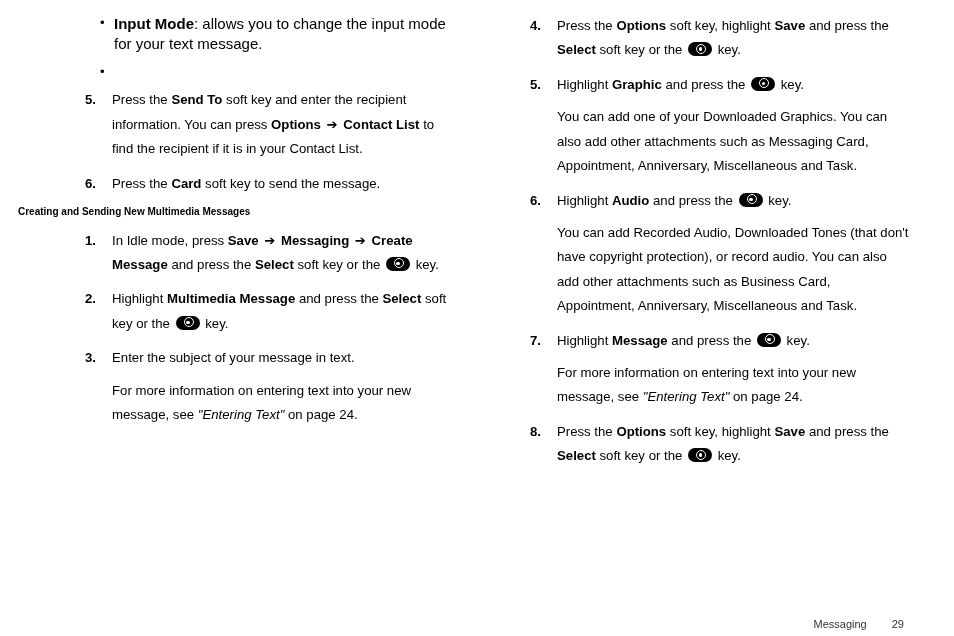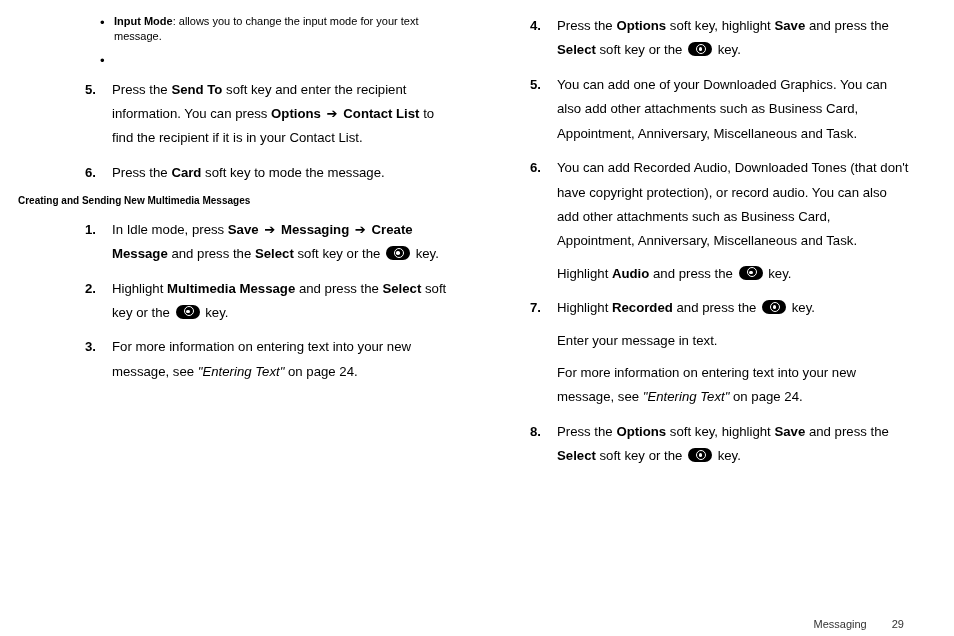--- a/index.html
+++ b/index.html
@@ -30,21 +30,21 @@
     padding-left: 56px;
     margin-bottom: 8px;
     line-height: 1.35;
   }
   .bullet-mark {
     width: 14px;
     flex-shrink: 0;
   }
   .bullet-body {
     flex: 1;
-    font-size: 11px;
+    font-size: 15px;
     line-height: 1.35;
   }
   .num-row {
     display: flex;
     margin-bottom: 10px;
   }
   .num-row.pad-first { padding-left: 12px; }
   .num {
     width: 40px;
     text-align: right;
@@ -140,21 +140,21 @@
         <p>
           <span>Press the </span><span class="b">Send To</span><span> soft key and enter the recipient information. You can press </span><span class="b">Options</span><span class="arrow"> ➔ </span><span class="b">Contact List</span><span> to find the recipient if it is in your Contact List.</span>
         </p>
       </div>
     </div>
 
     <div class="num-row pad-first">
       <div class="num">6.</div>
       <div class="num-body">
         <p>
-          <span>Press the </span><span class="b">Card</span><span> soft key to mode the message.</span>
+          <span>Press the </span><span class="b">Card</span><span> soft key to send the message.</span>
         </p>
       </div>
     </div>
 
     <div class="heading">Creating and Sending New Multimedia Messages</div>
 
     <div class="num-row pad-first">
       <div class="num">1.</div>
       <div class="num-body">
         <p>
@@ -168,20 +168,21 @@
       <div class="num-body">
         <p>
           <span>Highlight </span><span class="b">Multimedia Message</span><span> and press the </span><span class="b">Select</span><span> soft key or the </span><span class="key-icon"></span><span> key.</span>
         </p>
       </div>
     </div>
 
     <div class="num-row pad-first">
       <div class="num">3.</div>
       <div class="num-body">
+        <p>Enter the subject of your message in text.</p>
         <p>
           <span>For more information on entering text into your new message, see </span><span class="i">"Entering Text"</span><span> on page 24.</span>
         </p>
       </div>
     </div>
 
   </div>
 
   <div class="col col-right">
 
@@ -190,41 +191,43 @@
       <div class="num-body">
         <p>
           <span>Press the </span><span class="b">Options</span><span> soft key, highlight </span><span class="b">Save</span><span> and press the </span><span class="b">Select</span><span> soft key or the </span><span class="key-icon"></span><span> key.</span>
         </p>
       </div>
     </div>
 
     <div class="num-row">
       <div class="num">5.</div>
       <div class="num-body">
-        <p>You can add one of your Downloaded Graphics. You can also add other attachments such as Business Card, Appointment, Anniversary, Miscellaneous and Task.</p>
+        <p>
+          <span>Highlight </span><span class="b">Graphic</span><span> and press the </span><span class="key-icon"></span><span> key.</span>
+        </p>
+        <p>You can add one of your Downloaded Graphics. You can also add other attachments such as Messaging Card, Appointment, Anniversary, Miscellaneous and Task.</p>
       </div>
     </div>
 
     <div class="num-row">
       <div class="num">6.</div>
       <div class="num-body">
+        <p>
+          <span>Highlight </span><span class="b">Audio</span><span> and press the </span><span class="key-icon"></span><span> key.</span>
+        </p>
         <p>You can add Recorded Audio, Downloaded Tones (that don't have copyright protection), or record audio. You can also add other attachments such as Business Card, Appointment, Anniversary, Miscellaneous and Task.</p>
-        <p>
-          <span>Highlight </span><span class="b">Audio</span><span> and press the </span><span class="key-icon"></span><span> key.</span>
-        </p>
       </div>
     </div>
 
     <div class="num-row">
       <div class="num">7.</div>
       <div class="num-body">
         <p>
-          <span>Highlight </span><span class="b">Recorded</span><span> and press the </span><span class="key-icon"></span><span> key.</span>
-        </p>
-        <p>Enter your message in text.</p>
+          <span>Highlight </span><span class="b">Message</span><span> and press the </span><span class="key-icon"></span><span> key.</span>
+        </p>
         <p>
           <span>For more information on entering text into your new message, see </span><span class="i">"Entering Text"</span><span> on page 24.</span>
         </p>
       </div>
     </div>
 
     <div class="num-row">
       <div class="num">8.</div>
       <div class="num-body">
         <p>

